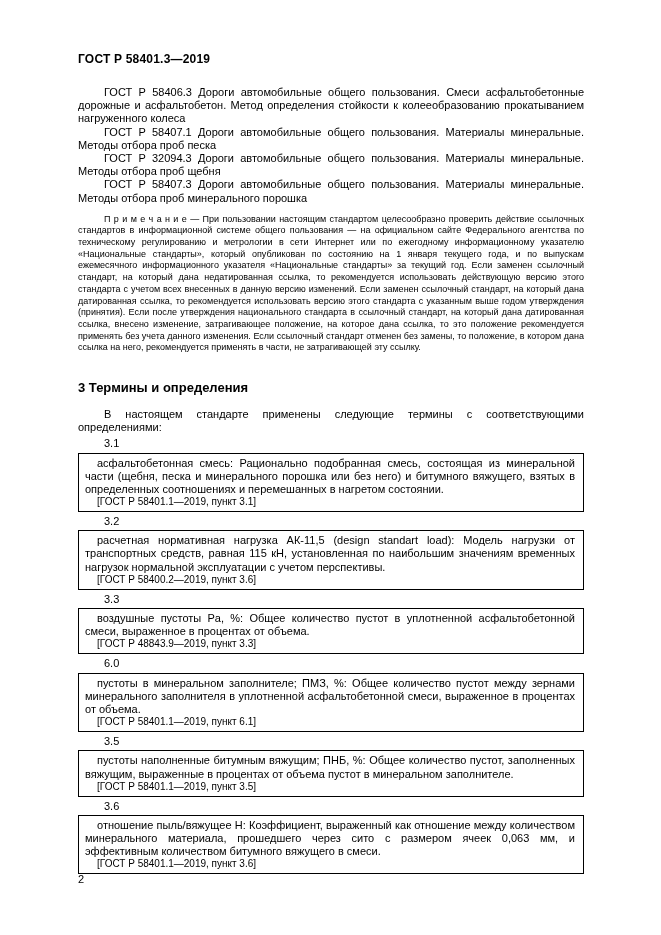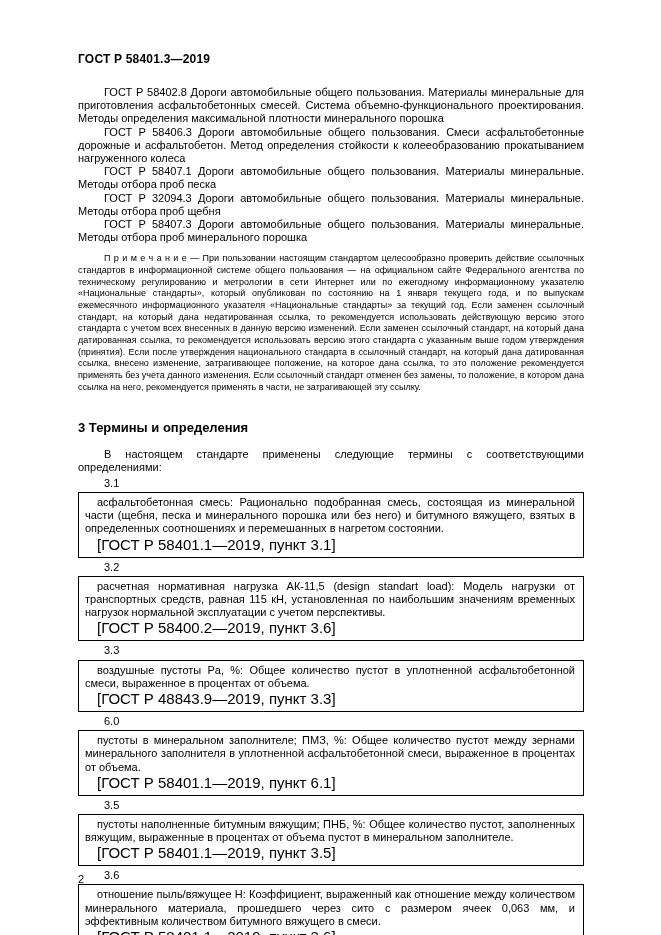--- a/index.html
+++ b/index.html
@@ -68,40 +68,39 @@
     font-size: 11px;
     line-height: 1.2;
     text-align: justify;
     text-indent: 12px;
     margin: 0;
   }
   .term-title {
     font-weight: normal;
   }
   .term-source {
-    font-size: 15px;
+    font-size: 10px;
     line-height: 1.2;
     text-indent: 12px;
     margin: 0;
   }
   .page-number {
     position: absolute;
     left: 78px;
     bottom: 50px;
     font-size: 11px;
   }
 </style>
 </head>
 <body>
 
 <div class="page">
 
   <div class="doc-header">ГОСТ Р 58401.3—2019</div>
 
-  <p class="ref">ГОСТ Р 58402.8 Дороги автомобильные общего пользования. Материалы минеральные для приготовления асфальтобетонных смесей. Система объемно-функционального проектирования. Методы определения максимальной плотности минерального порошка</p>
   <p class="ref">ГОСТ Р 58406.3 Дороги автомобильные общего пользования. Смеси асфальтобетонные дорожные и асфальтобетон. Метод определения стойкости к колееобразованию прокатыванием нагруженного колеса</p>
   <p class="ref">ГОСТ Р 58407.1 Дороги автомобильные общего пользования. Материалы минеральные. Методы отбора проб песка</p>
   <p class="ref">ГОСТ Р 32094.3 Дороги автомобильные общего пользования. Материалы минеральные. Методы отбора проб щебня</p>
   <p class="ref">ГОСТ Р 58407.3 Дороги автомобильные общего пользования. Материалы минеральные. Методы отбора проб минерального порошка</p>
 
   <p class="note">П р и м е ч а н и е — При пользовании настоящим стандартом целесообразно проверить действие ссылочных стандартов в информационной системе общего пользования — на официальном сайте Федерального агентства по техническому регулированию и метрологии в сети Интернет или по ежегодному информационному указателю «Национальные стандарты», который опубликован по состоянию на 1 января текущего года, и по выпускам ежемесячного информационного указателя «Национальные стандарты» за текущий год. Если заменен ссылочный стандарт, на который дана недатированная ссылка, то рекомендуется использовать действующую версию этого стандарта с учетом всех внесенных в данную версию изменений. Если заменен ссылочный стандарт, на который дана датированная ссылка, то рекомендуется использовать версию этого стандарта с указанным выше годом утверждения (принятия). Если после утверждения национального стандарта в ссылочный стандарт, на который дана датированная ссылка, внесено изменение, затрагивающее положение, на которое дана ссылка, то это положение рекомендуется применять без учета данного изменения. Если ссылочный стандарт отменен без замены, то положение, в котором дана ссылка на него, рекомендуется применять в части, не затрагивающей эту ссылку.</p>
 
   <h2 class="section-title">3 Термины и определения</h2>
 
   <p class="intro">В настоящем стандарте применены следующие термины с соответствующими определениями:</p>

